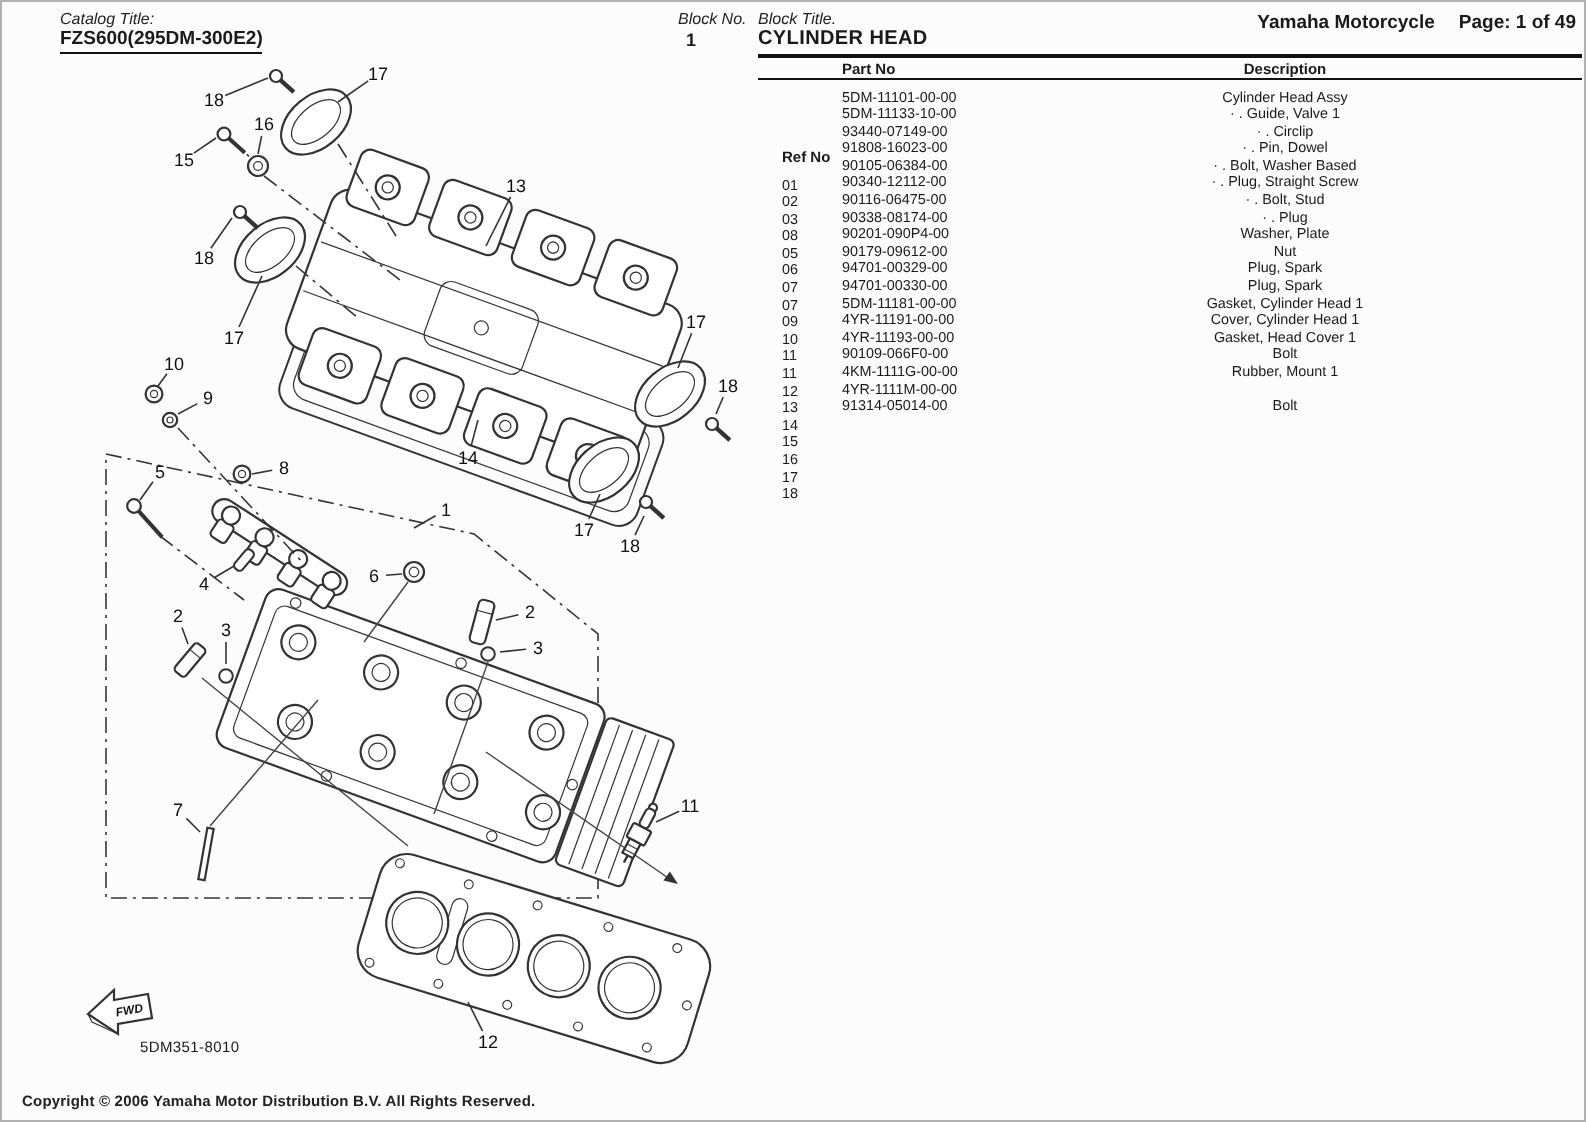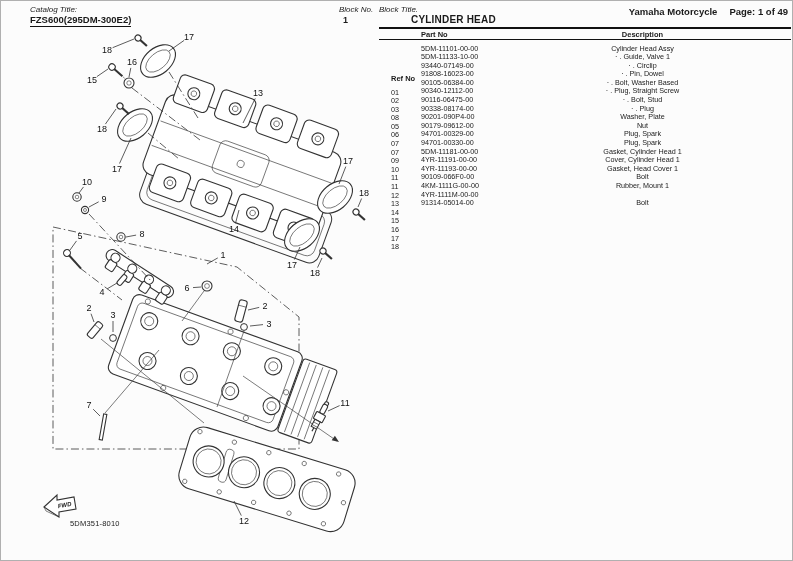--- a/index.html
+++ b/index.html
@@ -319,21 +319,21 @@
       </g>
   </svg>
 
   <div class="abs it-label" style="left:29px;top:4px;">Catalog Title:</div>
   <div class="abs catalog-title" style="left:29px;top:13px;">FZS600(295DM-300E2)</div>
 
   <div class="abs it-label" style="left:338px;top:4px;">Block No.</div>
   <div class="abs block-no-val" style="left:342px;top:14px;">1</div>
 
   <div class="abs it-label" style="left:378px;top:4px;">Block Title.</div>
-  <div class="abs block-title" style="left:378px;top:13px;margin-left:32px;">CYLINDER HEAD</div>
+  <div class="abs block-title" style="left:378px;top:13px;">CYLINDER HEAD</div>
 
   <div class="abs brandline" style="top:5px;right:4px;justify-content:flex-end;">
     <span>Yamaha Motorcycle</span>
     <span>Page: 1 of 49</span>
   </div>
 
   <div class="rule" style="left:378px;top:26px;width:412px;height:1.7px;"></div>
   <div class="pt-head">
     <span class="c0">Ref No</span>
     <span class="c1">Part No</span>
@@ -433,13 +433,14 @@
       </div>
       <div class="prow">
         <span class="c0">18</span>
         <span class="c1">91314-05014-00</span>
         <span class="c2">Bolt</span>
       </div>
     </div>
 
   <div class="abs drawing-number" style="left:38px;top:518px;">5DM351-8010</div>
 
+  <div class="abs footer" style="left:10px;top:545px;">Copyright © 2006  Yamaha Motor Distribution B.V.  All Rights Reserved.</div>
 </div>
 
 </body></html>

